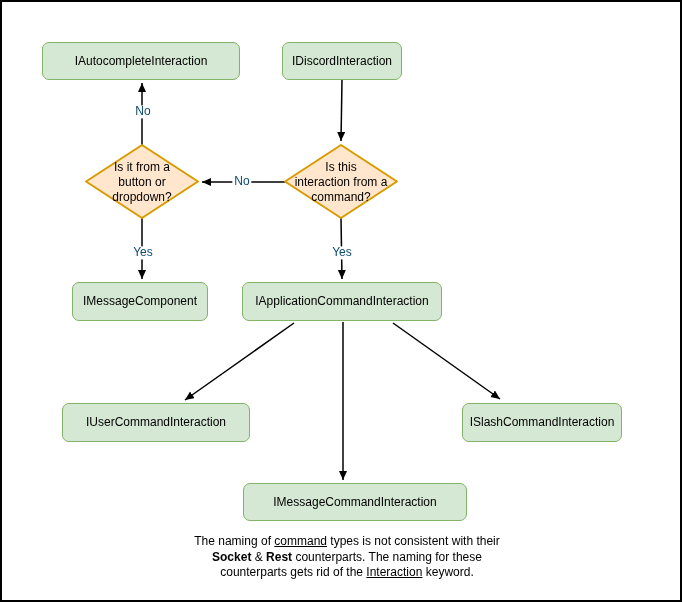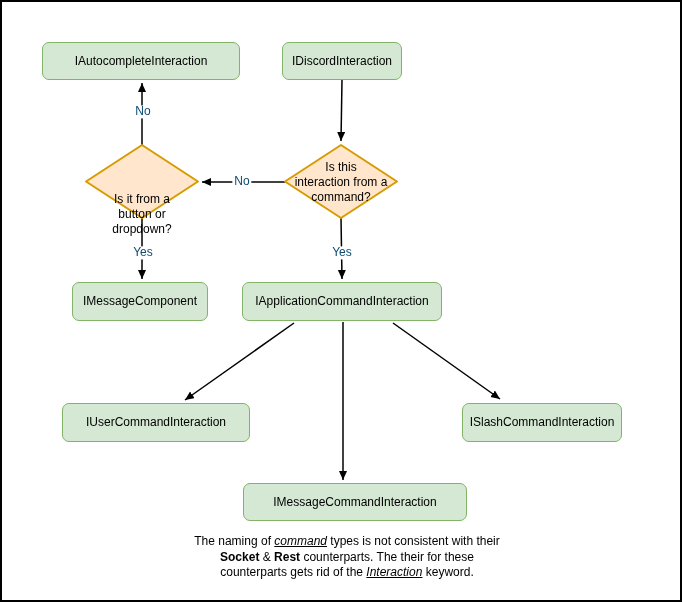--- a/index.html
+++ b/index.html
@@ -74,21 +74,21 @@
   .note {
     position: absolute;
     left: 145px;
     top: 532px;
     width: 400px;
     text-align: center;
     font-size: 12px;
     color: #000000;
     line-height: 15.5px;
   }
-  .note .u { text-decoration: underline; font-style: italic; }
+  .note .u { text-decoration: underline; }
   .note .b { font-weight: bold; }
 </style>
 </head>
 <body>
 
 <div class="page">
 
   <svg class="layer" width="678" height="598" viewBox="0 0 678 598">
     <defs>
       <marker id="arrow" markerUnits="userSpaceOnUse" markerWidth="10" markerHeight="10" refX="9" refY="4" orient="auto">
@@ -137,35 +137,35 @@
   </div>
 
   <div class="node" style="left:460px; top:401px; width:160px; height:39px;">
     <span>ISlashCommandInteraction</span>
   </div>
 
   <div class="node" style="left:241px; top:481px; width:224px; height:38px;">
     <span>IMessageCommandInteraction</span>
   </div>
 
-  <div class="diamond-label" style="left:85px; top:150px; width:110px; height:60px;margin-top:32px;">Is it from a
+  <div class="diamond-label" style="left:85px; top:150px; width:110px; height:60px;">Is it from a
 button or
 dropdown?</div>
 
   <div class="diamond-label" style="left:284px; top:150px; width:110px; height:60px;">Is this
 interaction from a
 command?</div>
 
   <span class="edge-label" style="left:141px; top:110px;">No</span>
 
   <span class="edge-label" style="left:240px; top:180px;">No</span>
 
   <span class="edge-label" style="left:141px; top:251px;">Yes</span>
 
   <span class="edge-label" style="left:340px; top:251px;">Yes</span>
 
   <div class="note">
     <span>The naming of </span><span class="u">command</span><span> types is not consistent with their</span><br>
-    <span class="b">Socket</span><span> &amp; </span><span class="b">Rest</span><span> counterparts. The their for these</span><br>
+    <span class="b">Socket</span><span> &amp; </span><span class="b">Rest</span><span> counterparts. The naming for these</span><br>
     <span>counterparts gets rid of the </span><span class="u">Interaction</span><span> keyword.</span>
   </div>
 
 </div>
 
 </body></html>

